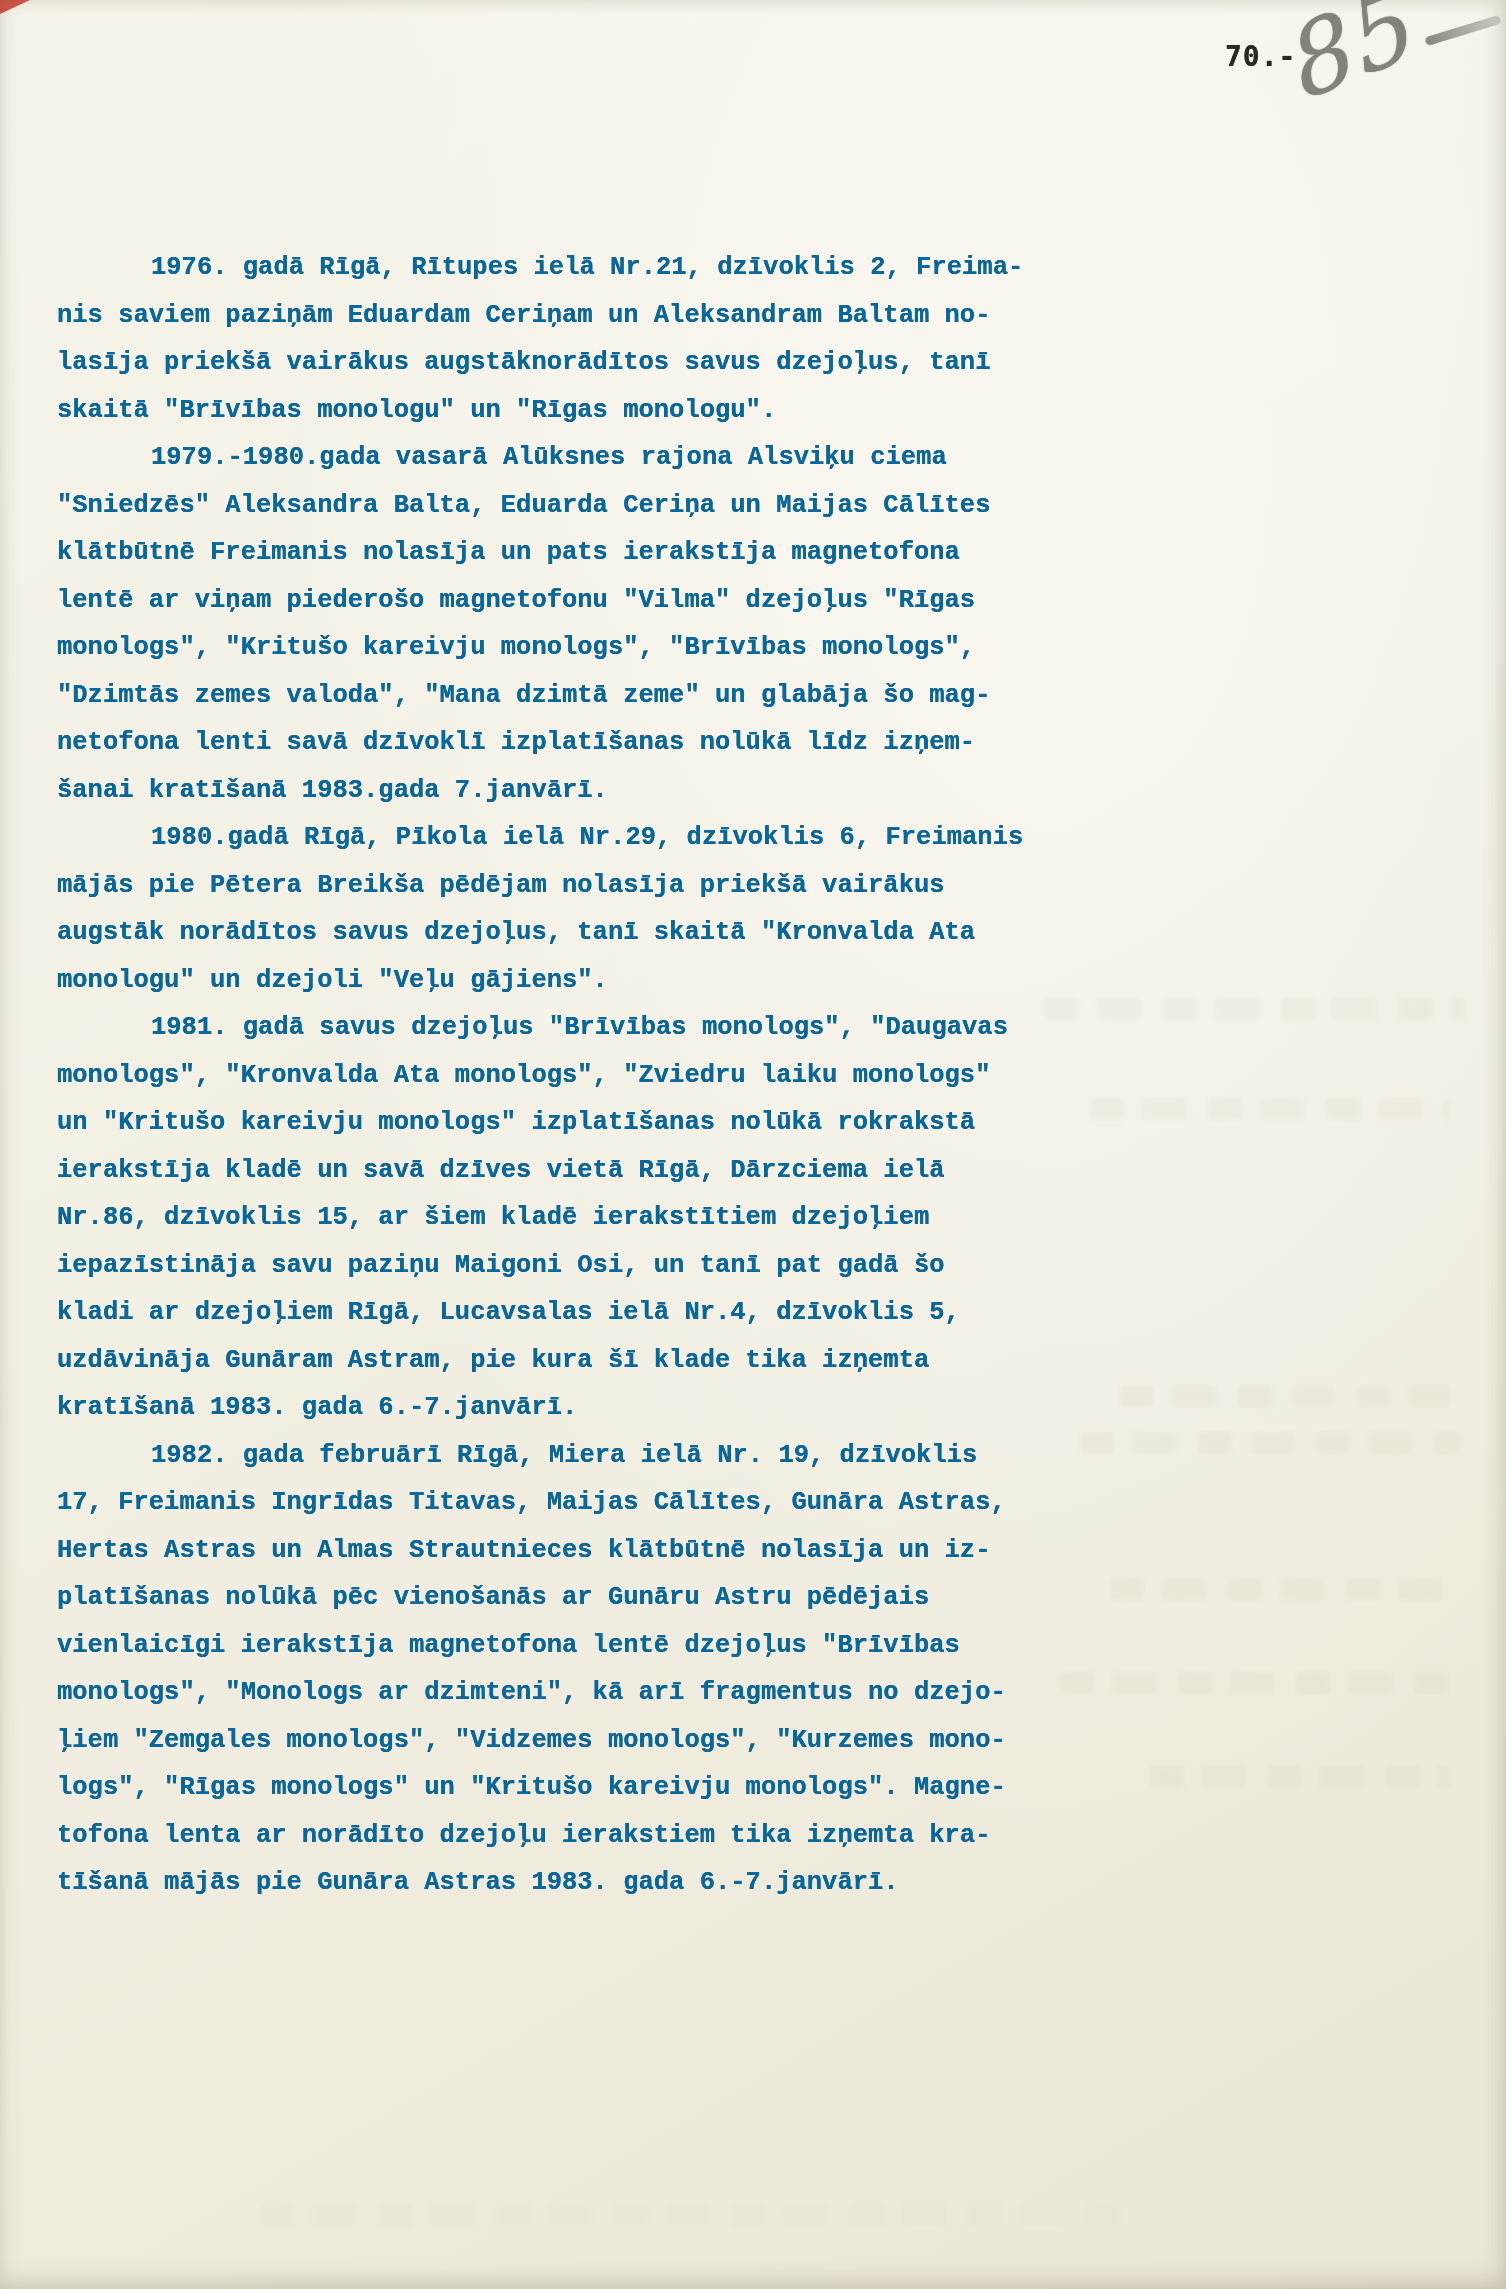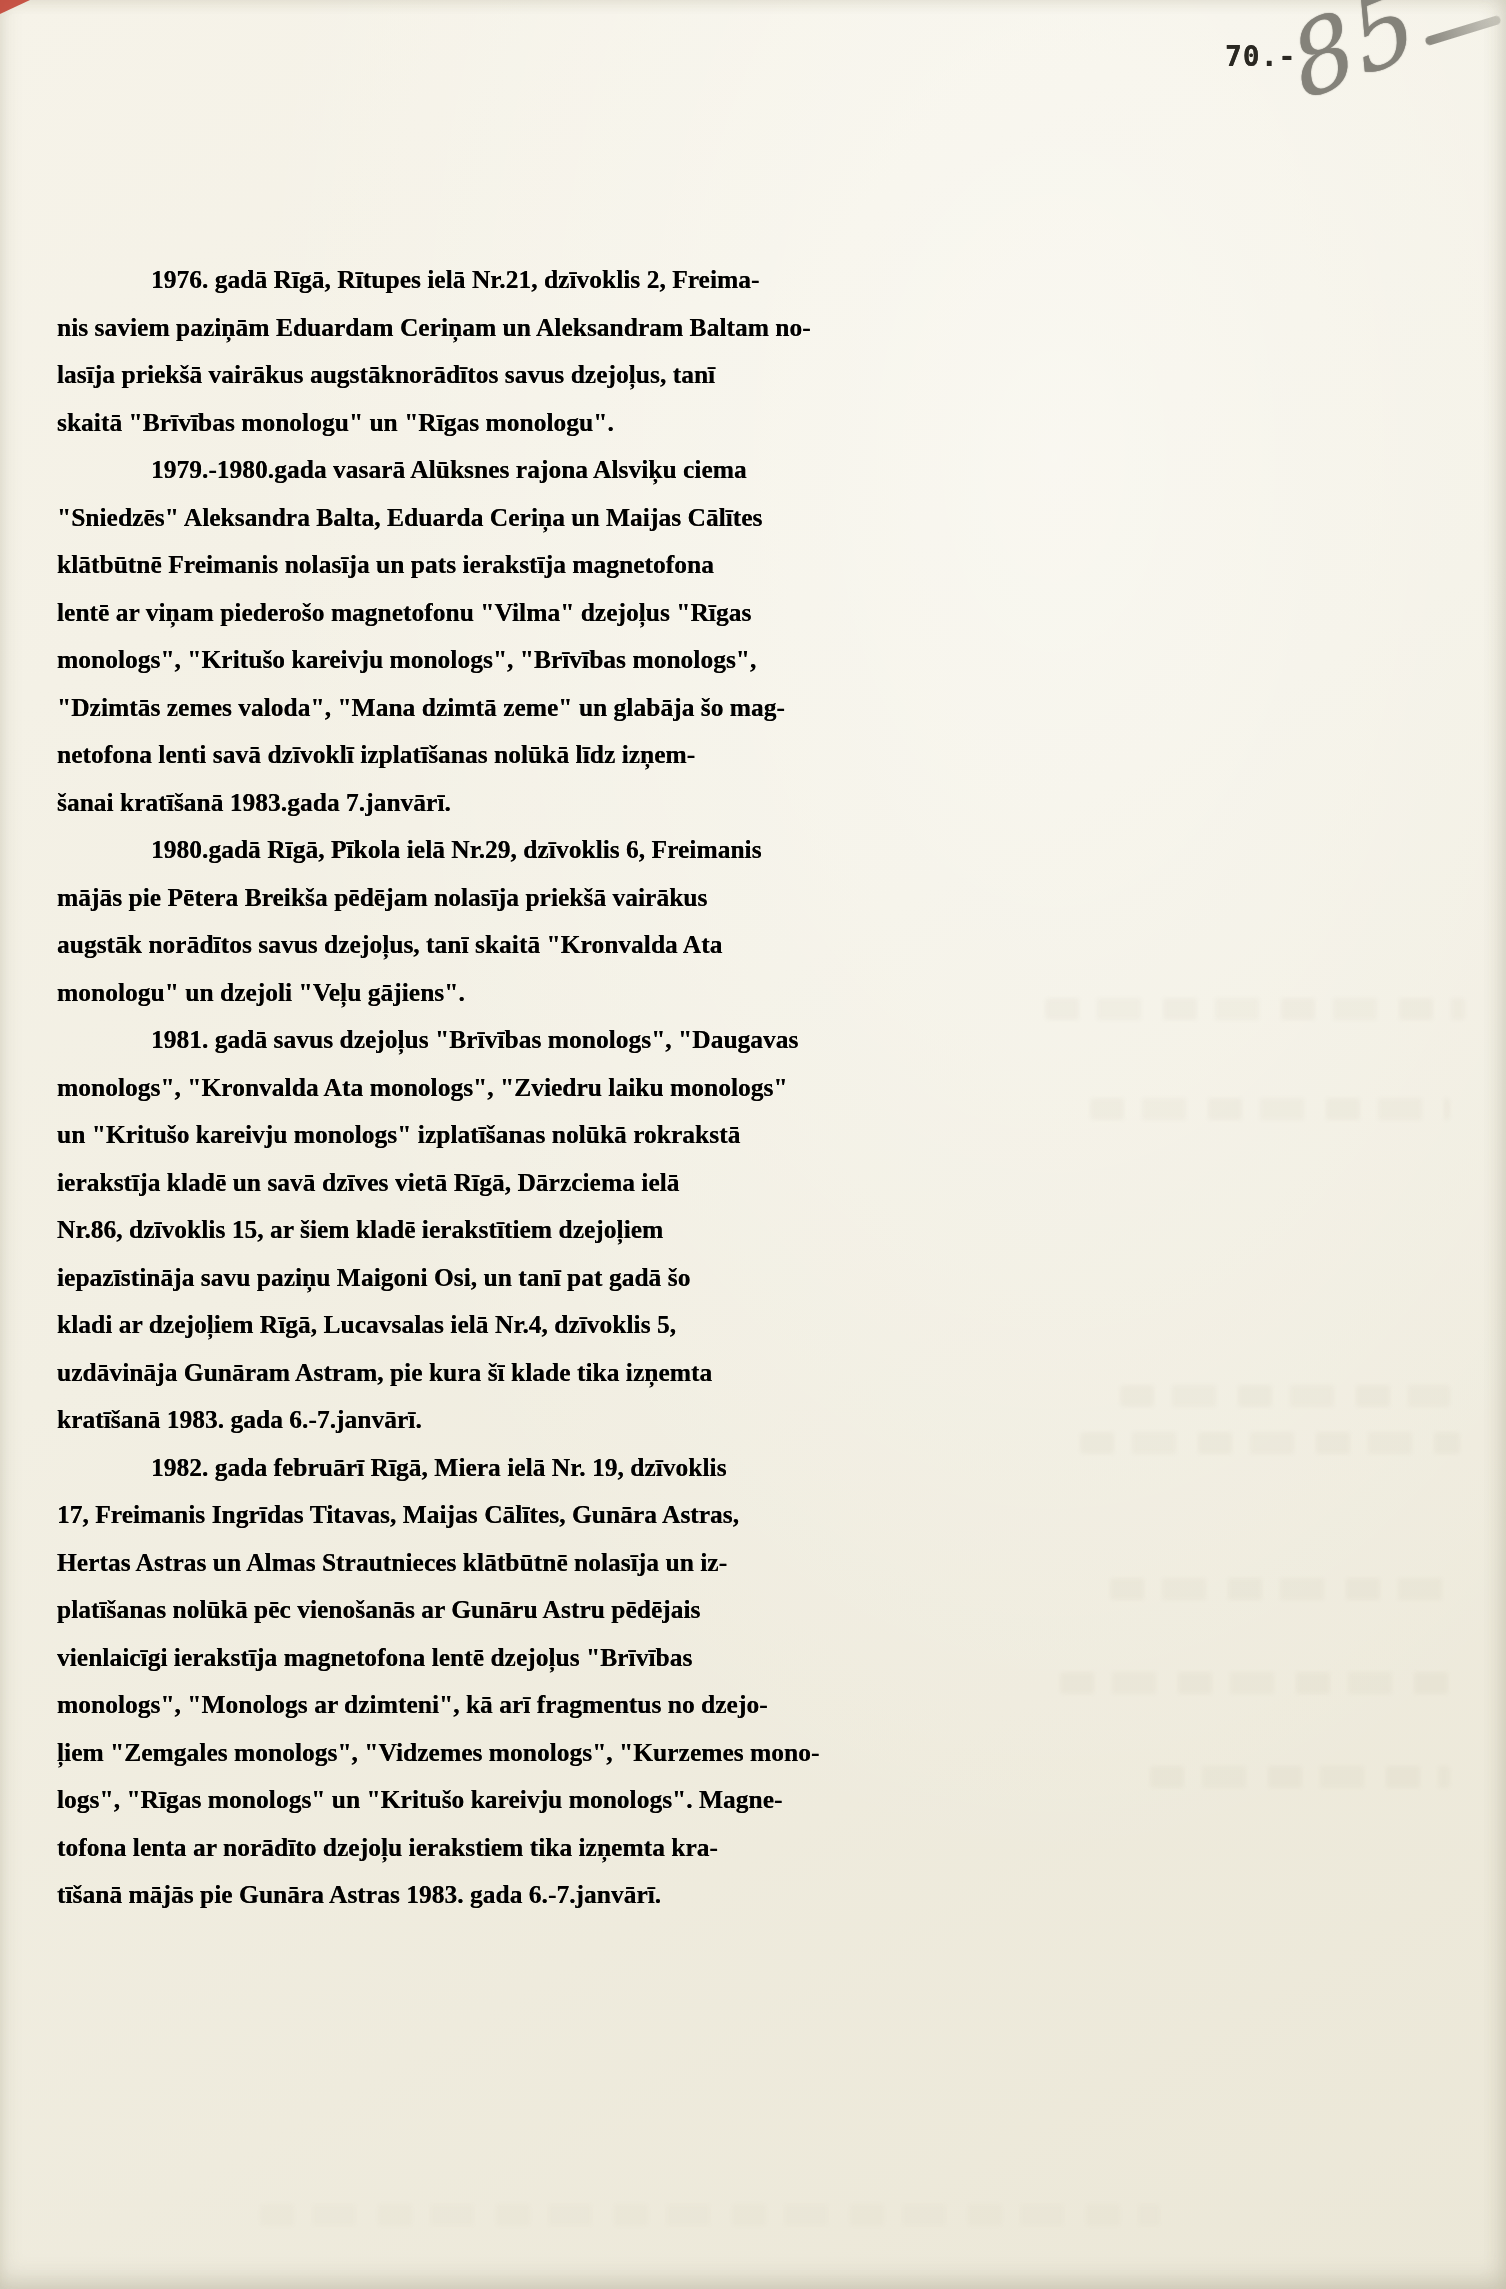--- a/index.html
+++ b/index.html
@@ -15,27 +15,27 @@
       inset 0 -10px 22px rgba(95, 88, 60, 0.18),
       inset -8px 0 18px rgba(95, 88, 60, 0.07),
       inset 0 6px 12px rgba(120, 112, 80, 0.05);
     font-family: "DejaVu Sans Mono", "Liberation Mono", monospace;
   }
 
   
   .text-block {
     position: absolute;
     left: 57px;
-    top: 256px;
+    top: 244px;
     width: 1030px;
-    font-family: Liberation Serif, serif;
+    font-family: Liberation Mono, monospace;
     font-size: 25.5px;
     font-weight: 700;
     line-height: 47.5px;
-    color: #000000;
+    color: #0369a1;
     text-shadow: 0 0 0.6px rgba(25, 22, 18, 0.8);
     white-space: pre-wrap;
   }
   .text-block .line { white-space: nowrap; }
   .text-block .first-line { text-indent: 94px; }
 
   
   .page-number {
     position: absolute;
     left: 1225px;

